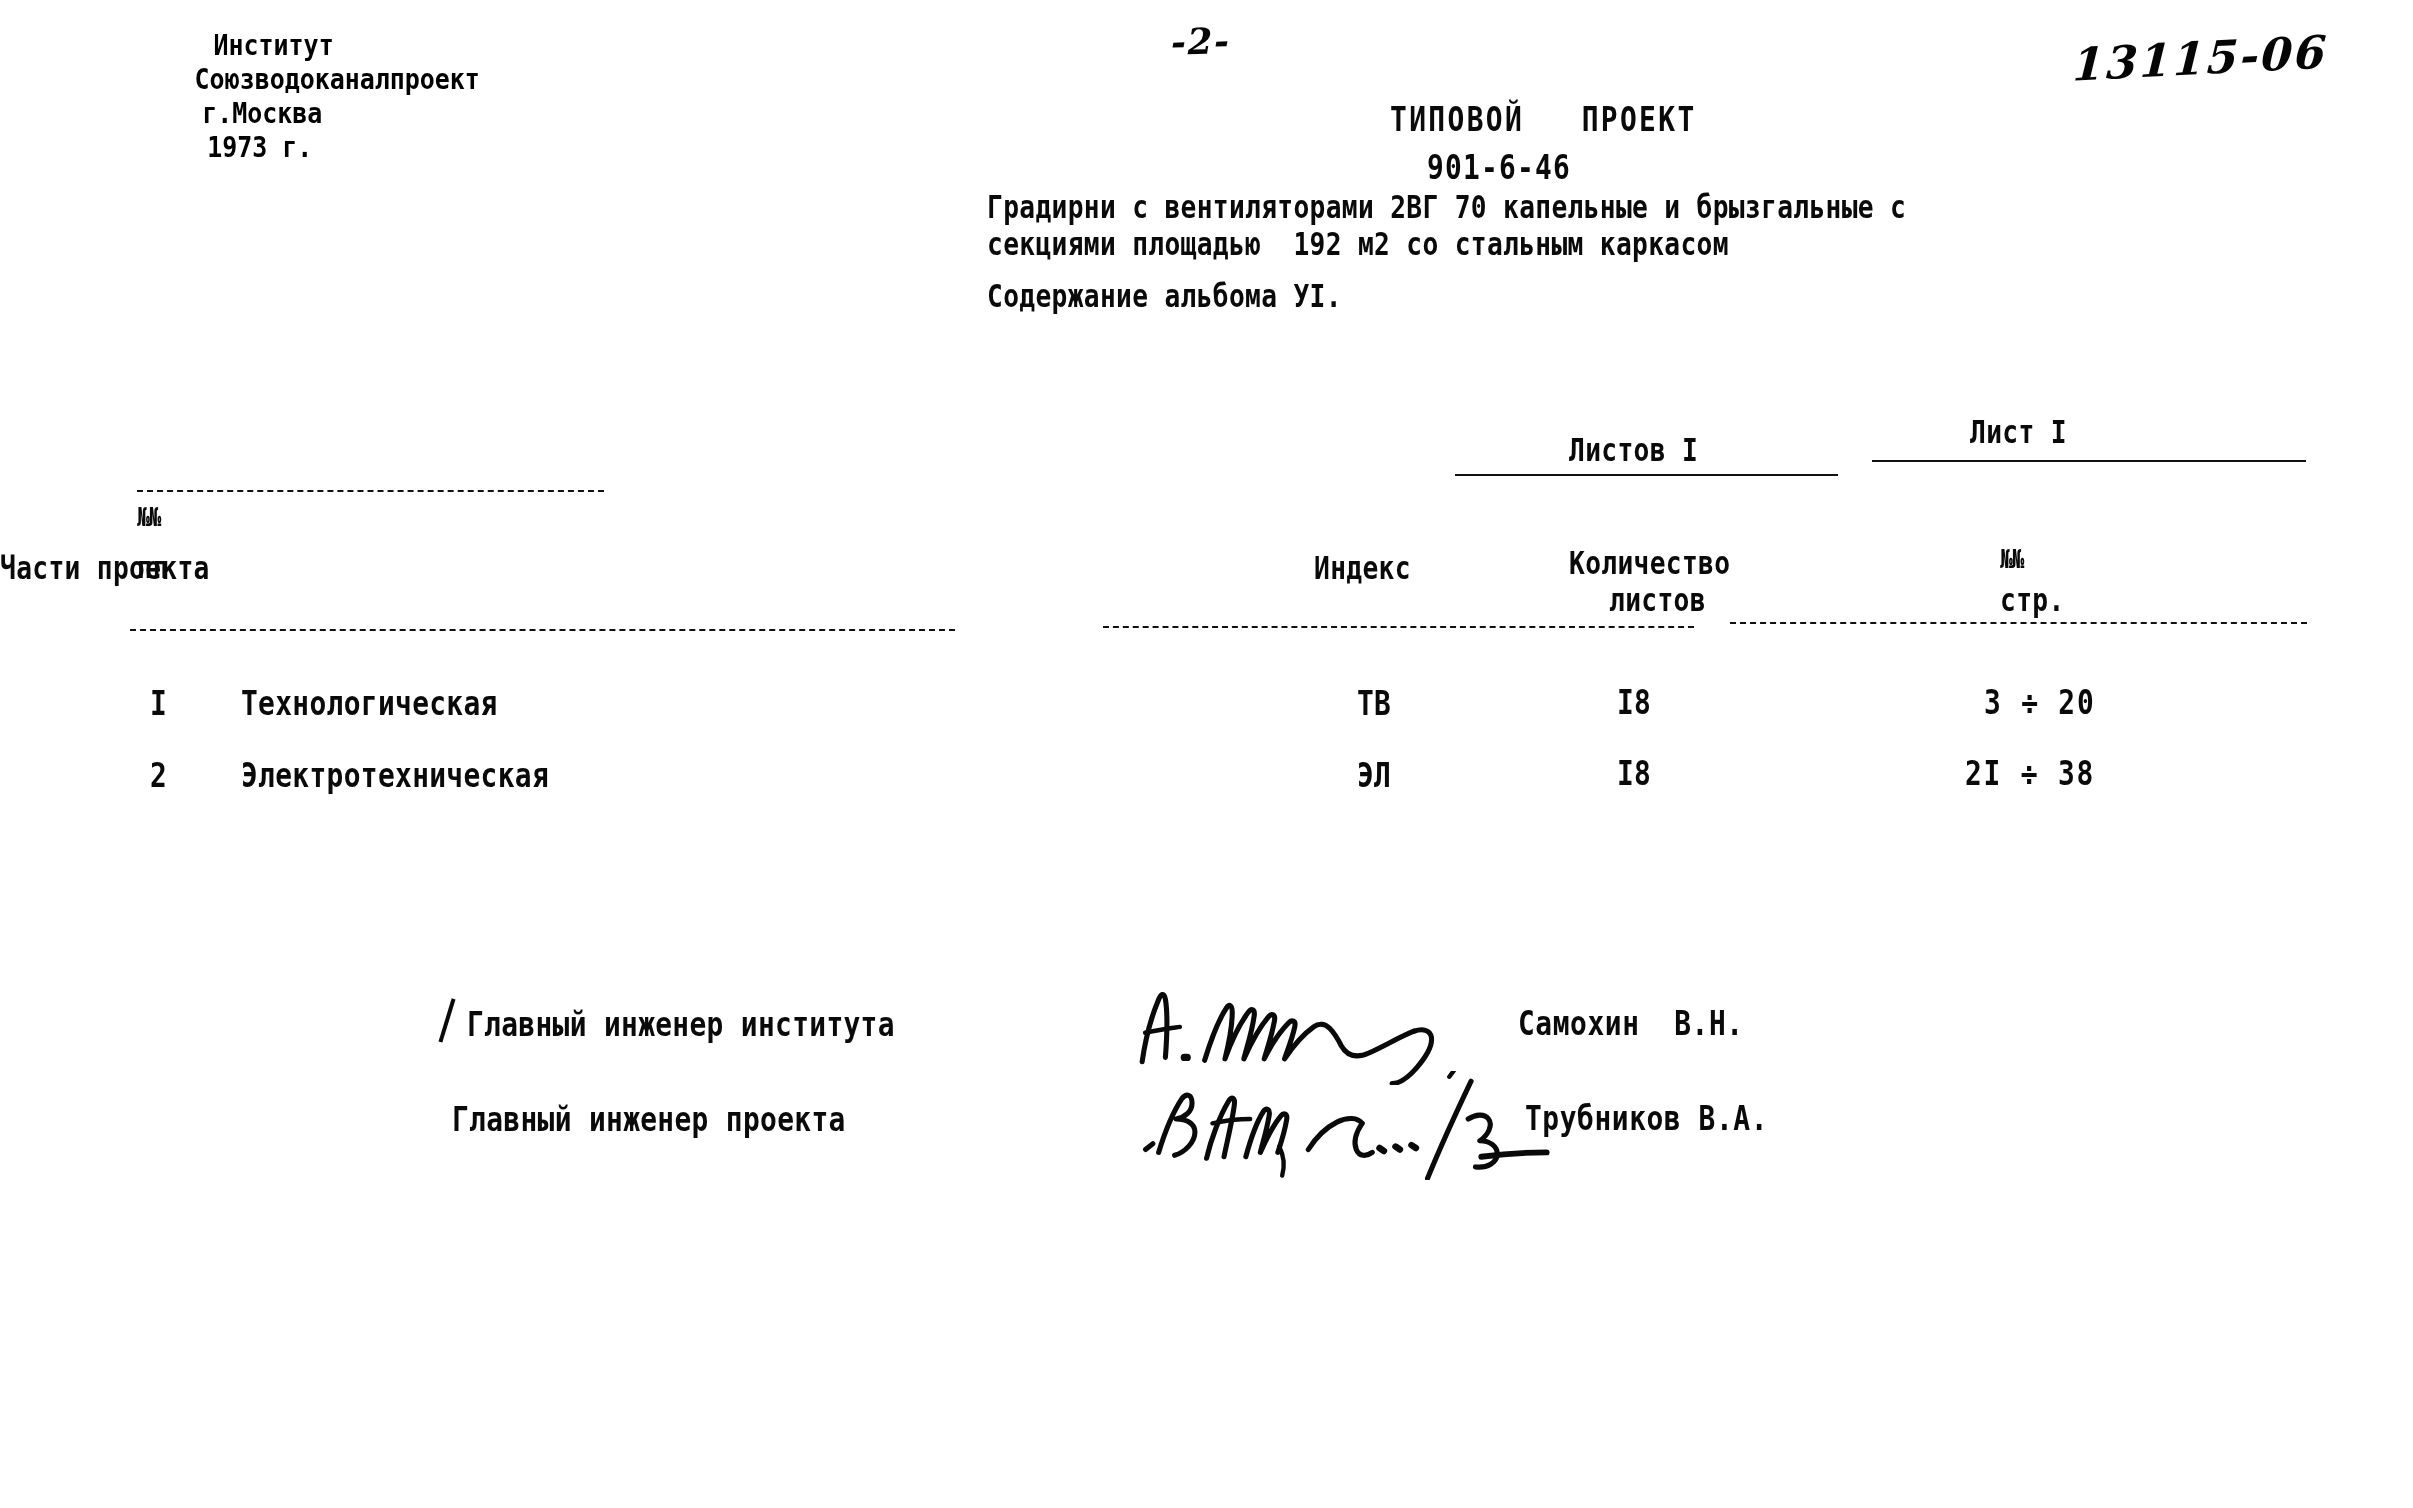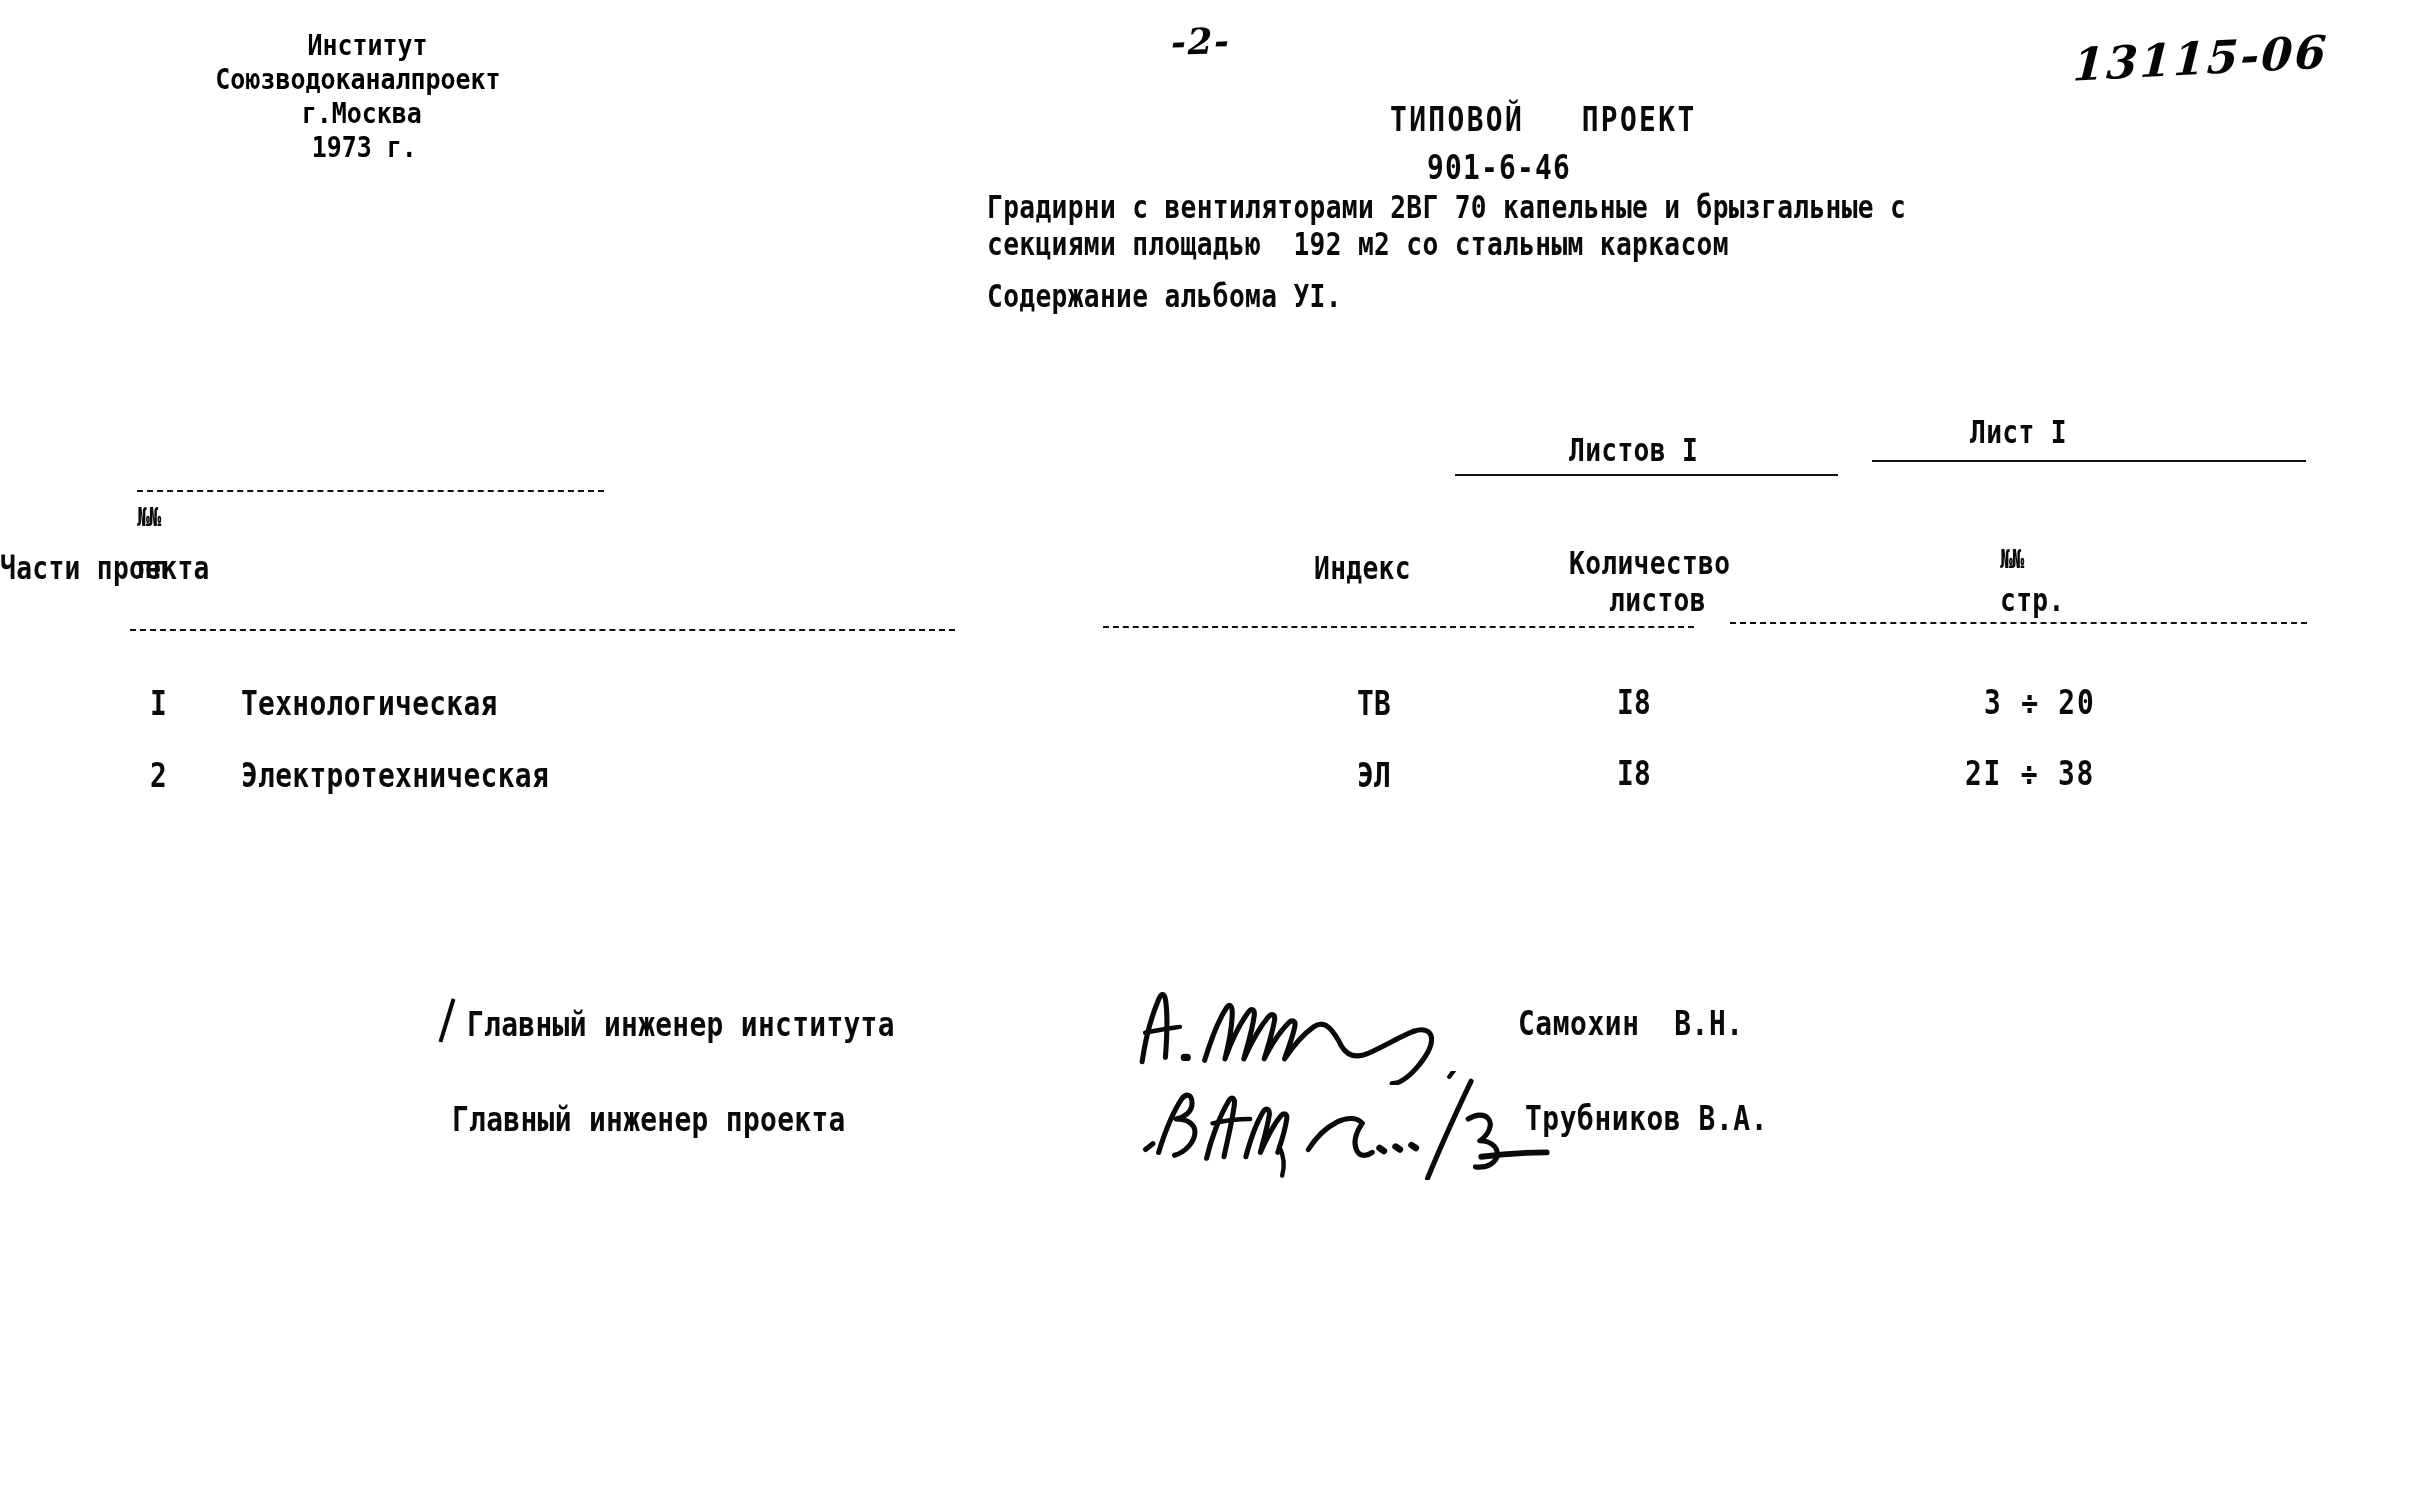--- a/index.html
+++ b/index.html
@@ -28,21 +28,21 @@
     transform-origin: left center;
     line-height: 1.0;
   }
 
   
   #org-block {
     position: absolute;
     left: 168px;
     top: 28px;
     width: 380px;
-    text-align: center;
+    text-align: left;
   }
   #org-block .line {
     font-family: "DejaVu Sans Mono", "Liberation Mono", monospace;
     font-weight: 700;
     font-size: 29px;
     line-height: 34px;
     white-space: pre;
     letter-spacing: 0px;
     transform: scaleX(0.86);
   }

